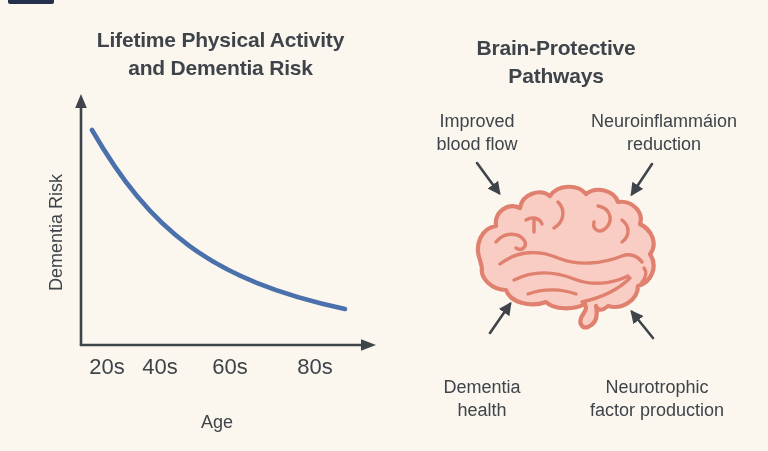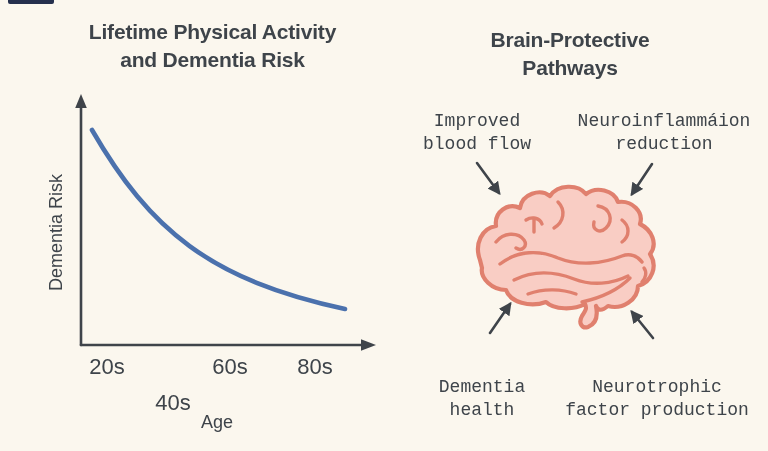--- a/index.html
+++ b/index.html
@@ -19,64 +19,63 @@
 
   .strip {
     position: absolute;
     left: 8px; top: 0; width: 46px; height: 4px;
     background: #25304d;
     border-radius: 0 0 2px 2px;
   }
 
   .title {
     position: absolute;
-    margin: 0;
+    margin: 8px;
     font-size: 21px;
     line-height: 1.32;
     font-weight: 700;
     letter-spacing: -0.2px;
     text-align: center;
     color: #3e444a;
   }
   .left-title  { left: 40px;  top: 18px; width: 345px; }
-  .right-title { left: 420px; top: 26px; width: 300px; }
+  .right-title { left: 398px; top: 26px; width: 300px; }
 
   .ylabel {
     position: absolute;
     left: -16px; top: 222px; width: 145px;
     text-align: center;
     font-size: 18px;
     transform: rotate(-90deg);
   }
   .chart-svg { position: absolute; left: 60px; top: 92px; }
 
   .tick {
     position: absolute;
     top: 354px;
     transform: translateX(-50%);
     font-size: 22px;
   }
   .tick-0 { left: 107px; }
-  .tick-1 { left: 173px; margin-top: 36px; }
+  .tick-1 { left: 160px; }
   .tick-2 { left: 230px; }
   .tick-3 { left: 315px; text-align: center; }
   .xlabel {
     position: absolute;
     left: 217px; top: 412px;
     transform: translateX(-50%);
     font-size: 18px;
   }
 
   .plabel {
     position: absolute;
     transform: translateX(-50%);
     text-align: center;
     font-size: 18px;
     line-height: 1.3;
-    font-family: Liberation Mono, monospace;
   }
   .plabel-tl { left: 477px; top: 110px; width: 170px; }
   .plabel-tr { left: 664px; top: 110px; width: 215px; }
   .plabel-bl { left: 482px; top: 376px; width: 170px; }
   .plabel-br { left: 657px; top: 376px; width: 235px; }
 
   .brain-svg  { position: absolute; left: 470px; top: 180px; }
   .arrows-svg { position: absolute; left: 0; top: 0; pointer-events: none; }
 
   .axis-line   { stroke: #3f444a; stroke-width: 2.6; stroke-linecap: round; }

